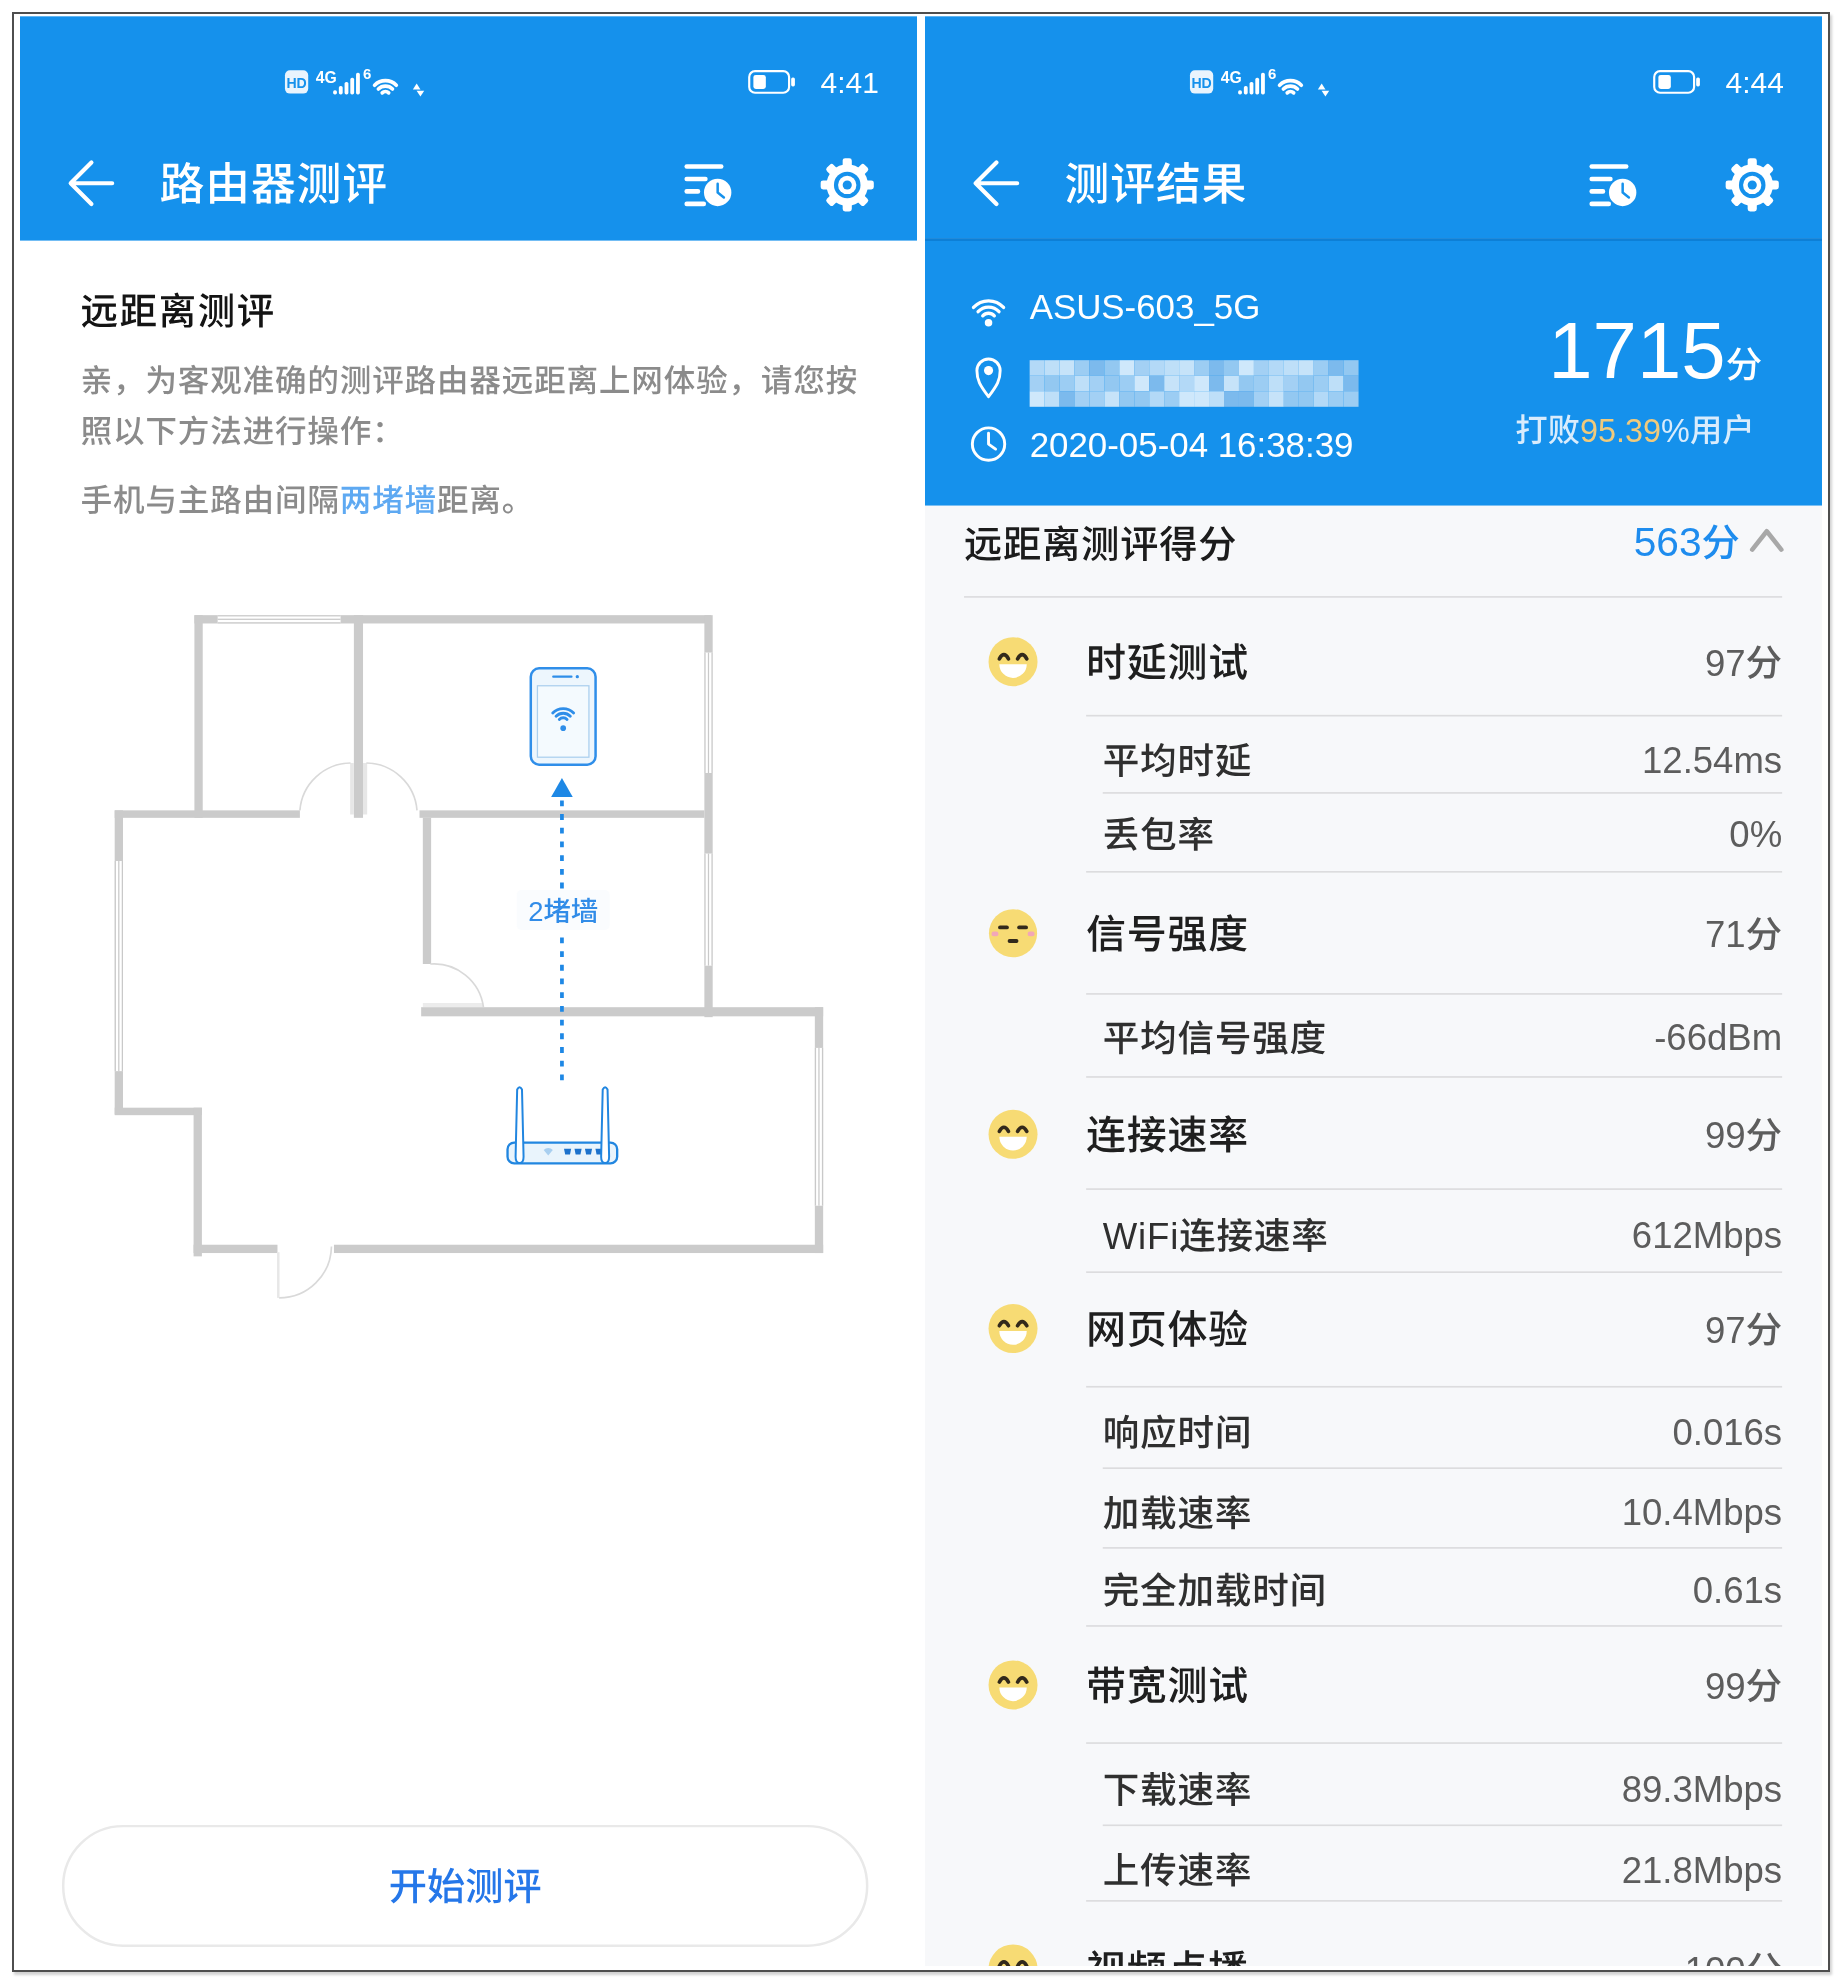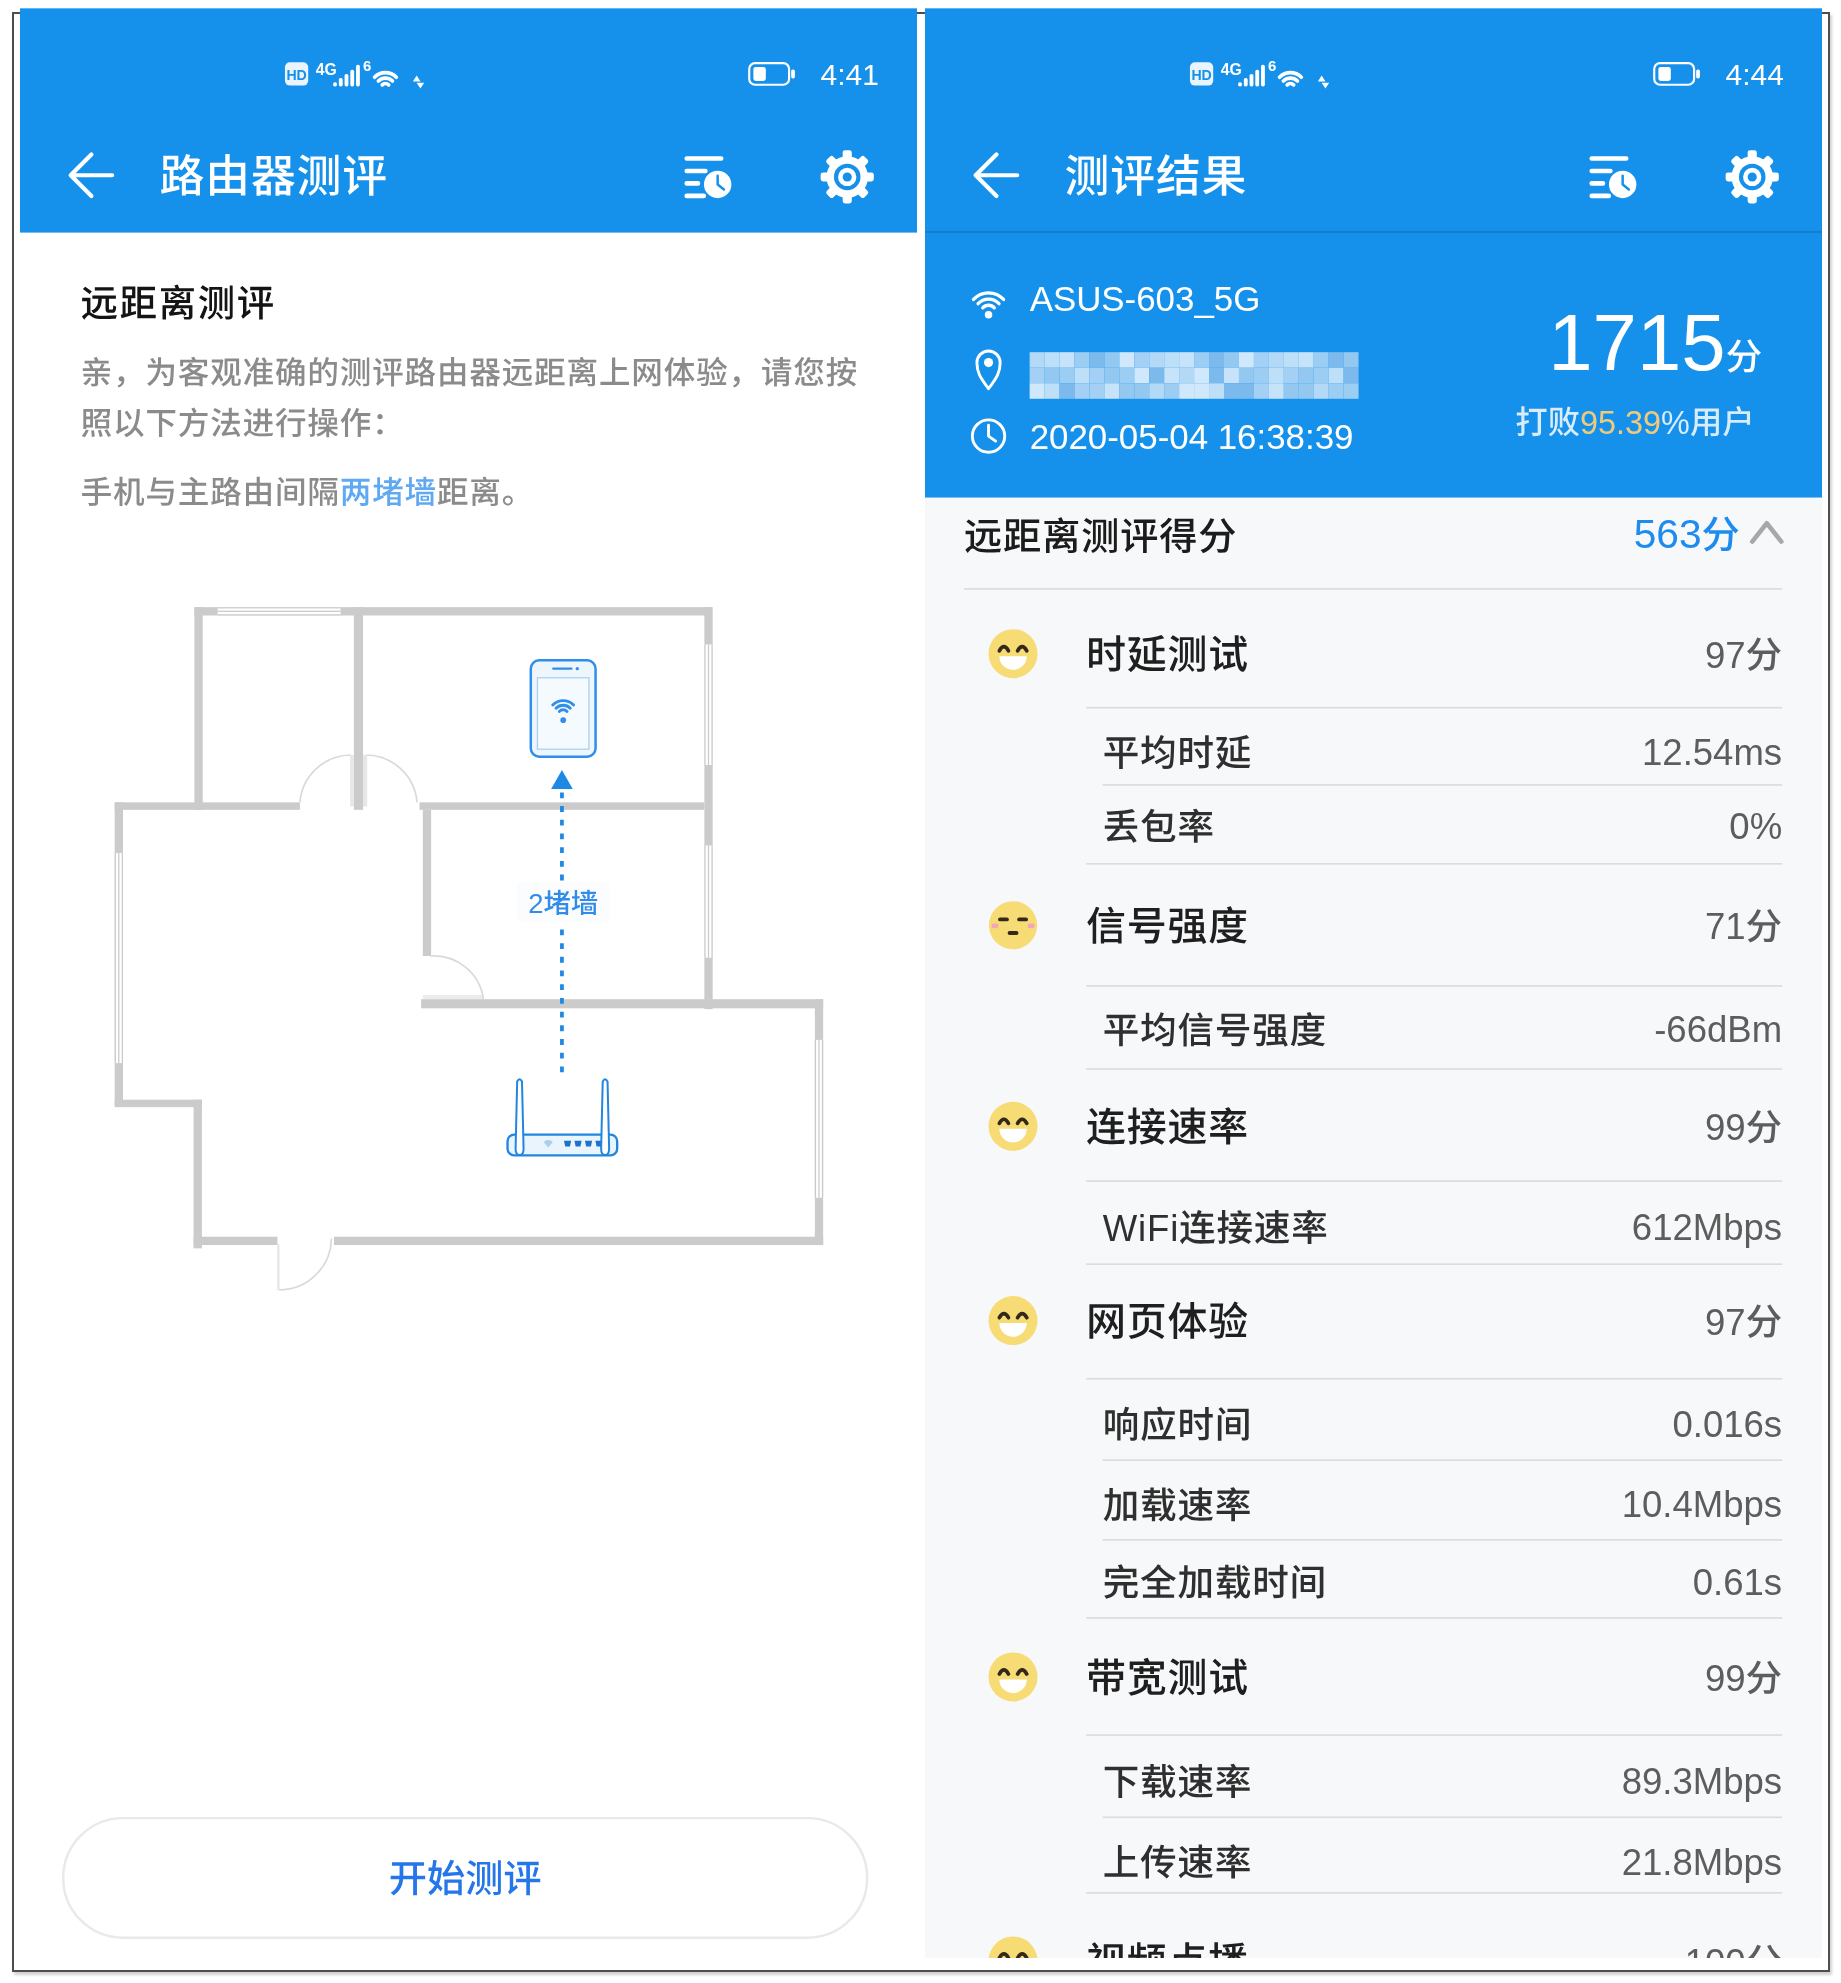--- a/index.html
+++ b/index.html
@@ -1,12 +1,12 @@
 <!DOCTYPE html>
-<html style="font-size:13.3px"><head><meta charset="utf-8"><style>*{margin:0;padding:0;box-sizing:border-box}body{font-family:"Liberation Sans",sans-serif;background:#fff;width:1842px;height:1984px;position:relative;overflow:hidden}.shot{position:absolute;top:8px;width:897px;height:1950px;overflow:hidden}</style></head><body>
+<html style="font-size:13.3px"><head><meta charset="utf-8"><style>*{margin:0;padding:0;box-sizing:border-box}body{font-family:"Liberation Sans",sans-serif;background:#fff;width:1842px;height:1984px;position:relative;overflow:hidden}.shot{position:absolute;top:16px;width:897px;height:1950px;overflow:hidden}</style></head><body>
 <div style="position:absolute;left:11.6px;top:11.6px;width:1818px;height:1960px;border:2.5px solid #4e4e4e;box-shadow:1.7px 2.5px 2.5px rgba(0,0,0,0.18)"></div>
 <div class="shot" style="left:20px;background:#fff">
     <svg width="897" height="1950" viewBox="0 0 1080 2347" style="position:absolute;left:0;top:0">
       <rect x="0" y="0" width="1080" height="270" fill="#1591ec"></rect>
       <rect x="319" y="65" width="28" height="28" rx="6" fill="#e9f4fd"></rect>
       <text x="333" y="86" font-family="Liberation Sans" font-size="17" font-weight="bold" fill="#1591ec" text-anchor="middle">HD</text>
       <text x="356" y="80" font-family="Liberation Sans" font-size="19" font-weight="bold" fill="#fff">4G</text>
       <rect x="377.0" y="89" width="4.6" height="5" rx="2" fill="#fff"></rect>
       <rect x="383.9" y="84" width="4.6" height="10" rx="2" fill="#fff"></rect>
       <rect x="390.8" y="79" width="4.6" height="15" rx="2" fill="#fff"></rect>

